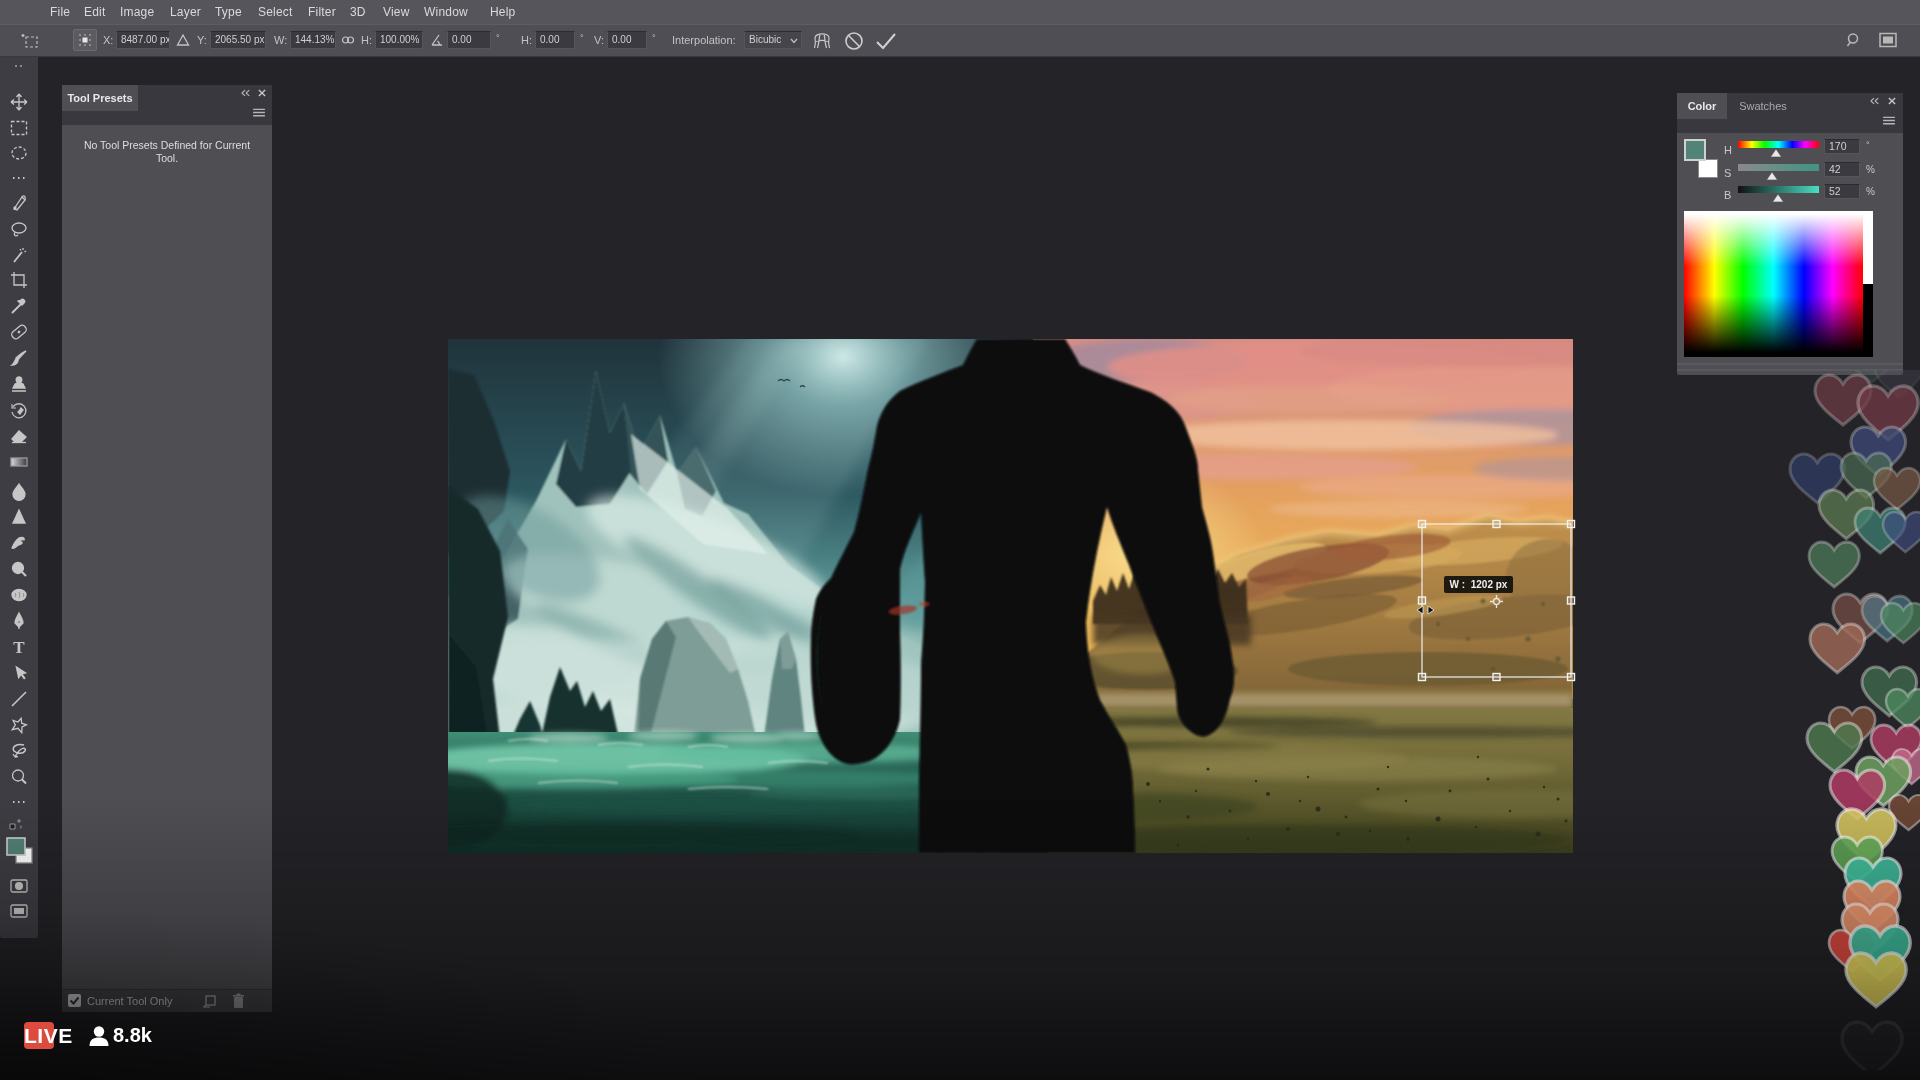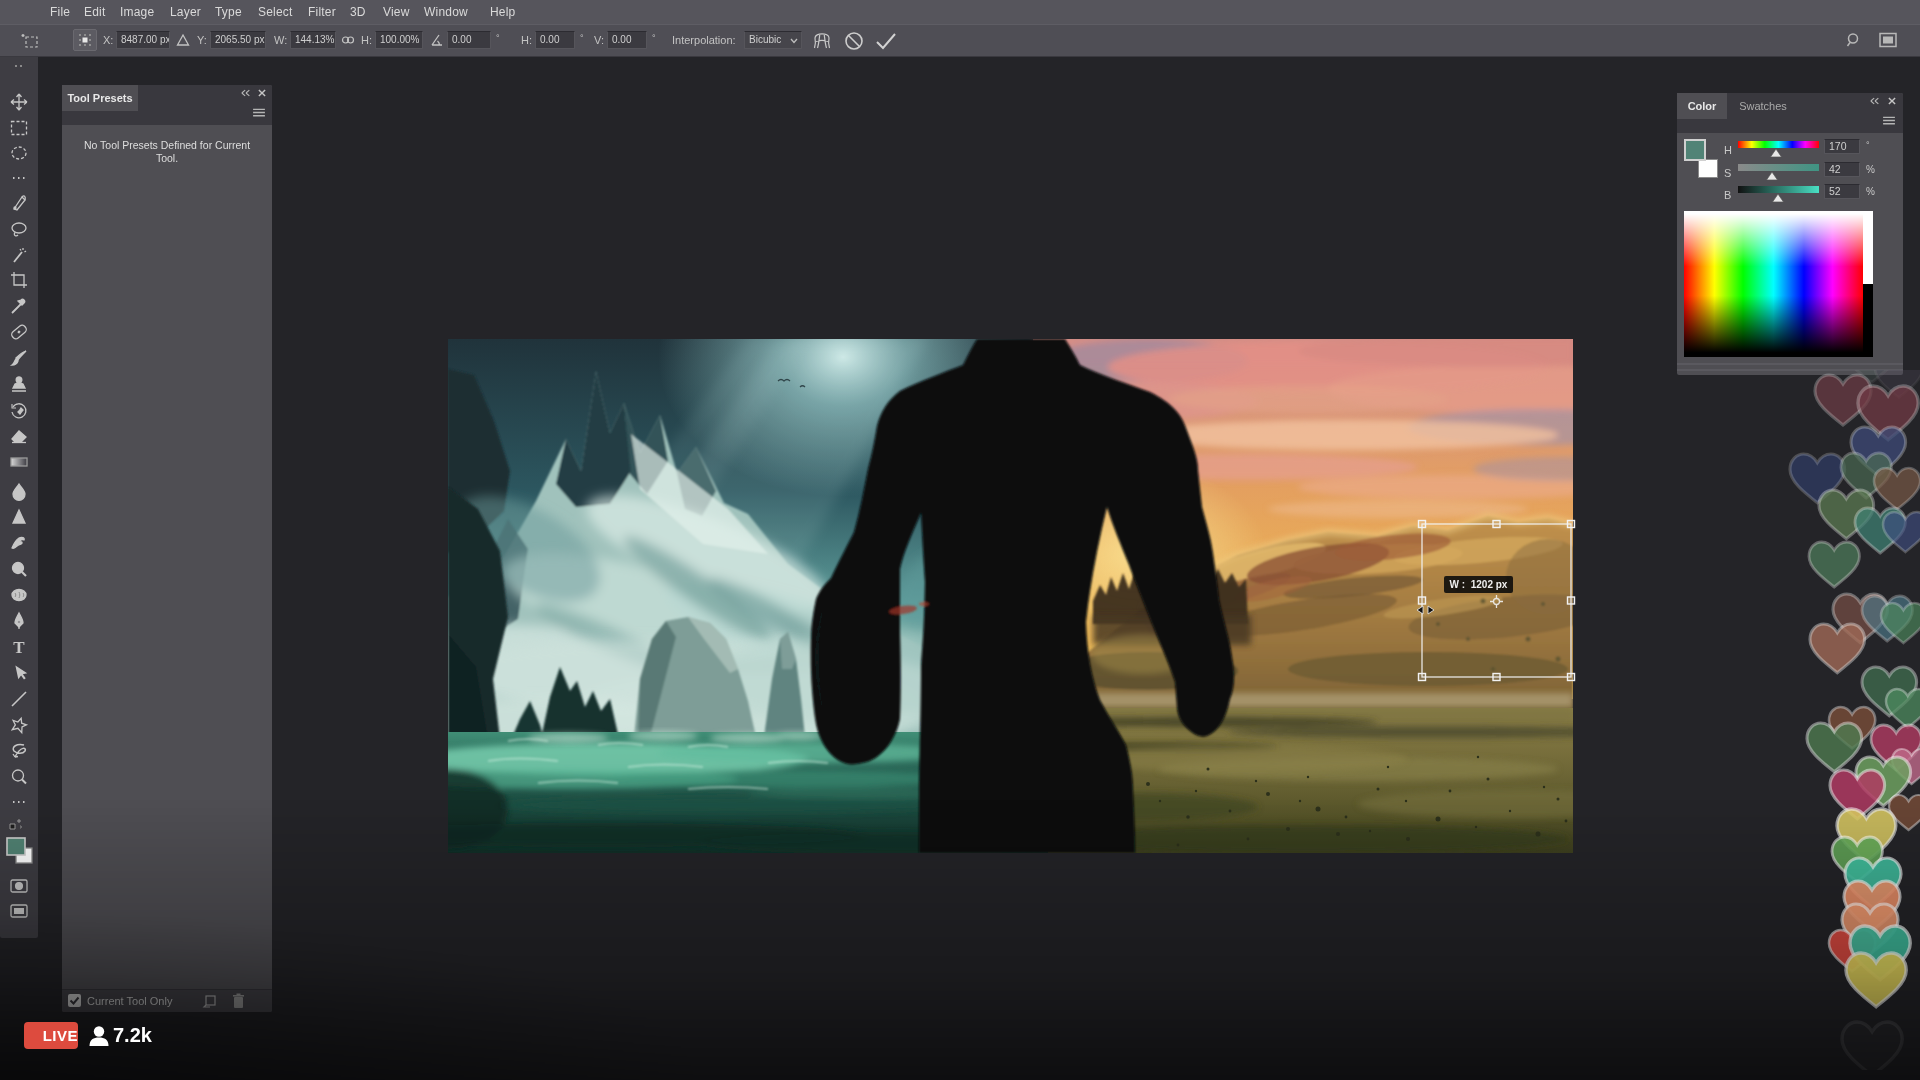--- a/index.html
+++ b/index.html
@@ -14,21 +14,21 @@
 .toolbar{position:absolute;left:0;top:57px;width:38px;height:881px;background:#3e3d43;border-radius:0 0 2px 2px;}
 .panel{position:absolute;background:#4f4e53;border-radius:2px;}
 .phead{position:absolute;left:0;top:0;width:100%;height:14px;background:#39383e;border-radius:2px 2px 0 0;}
 .ptabrow{position:absolute;left:0;top:14px;width:100%;height:26px;background:#39383e;}
 .ptab{position:absolute;top:0;height:26px;background:#4f4e53;color:#e8e8e8;font-size:11px;font-weight:bold;line-height:26px;text-align:center;}
 .ptab2{position:absolute;top:0;height:26px;color:#aaaaaa;font-size:11px;line-height:26px;text-align:center;}
 .vign{position:absolute;left:0;top:0;width:1920px;height:1080px;pointer-events:none;
 background:linear-gradient(180deg,rgba(0,0,0,0) 74%,rgba(0,0,0,0.28) 90%,rgba(0,0,0,0.6) 100%);}
 .vign2{position:absolute;left:0;top:880px;width:900px;height:200px;pointer-events:none;
 background:radial-gradient(ellipse 120% 130% at 0% 100%,rgba(0,0,0,0.38),rgba(0,0,0,0) 65%);}
-.live{position:absolute;left:24px;top:1022px;width:54px;height:27px;background:#dd4b3e;border-radius:4px;color:#fff;font-weight:bold;font-size:15px;text-align:right;line-height:27px;letter-spacing:.5px;}
+.live{position:absolute;left:24px;top:1022px;width:30px;height:27px;background:#dd4b3e;border-radius:4px;color:#fff;font-weight:bold;font-size:21px;text-align:right;line-height:27px;letter-spacing:.5px;}
 .viewers{position:absolute;left:113px;top:1022px;color:#fff;font-weight:bold;font-size:20px;line-height:27px;}
 </style>
 </head>
 <body>
 <div class="stage">
 
   <div class="menubar">
     <span style="left:50px">File</span>
     <span style="left:84px">Edit</span>
     <span style="left:120px">Image</span>
@@ -697,14 +697,14 @@
   </svg>
 
   <div class="vign"></div>
   <div class="vign2"></div>
 
   <div class="live">LIVE</div>
   <svg style="position:absolute;left:88px;top:1024px" width="22" height="24" viewBox="0 0 22 24">
     <circle cx="11" cy="7.5" r="5.2" fill="#fff"></circle>
     <path d="M1.5 22 C1.5 15.5 5.5 13.4 11 13.4 C16.5 13.4 20.5 15.5 20.5 22 Z" fill="#fff"></path>
   </svg>
-  <div class="viewers">7.2k</div>
+  <div class="viewers">8.8k</div>
 </div>
 
 </body></html>

